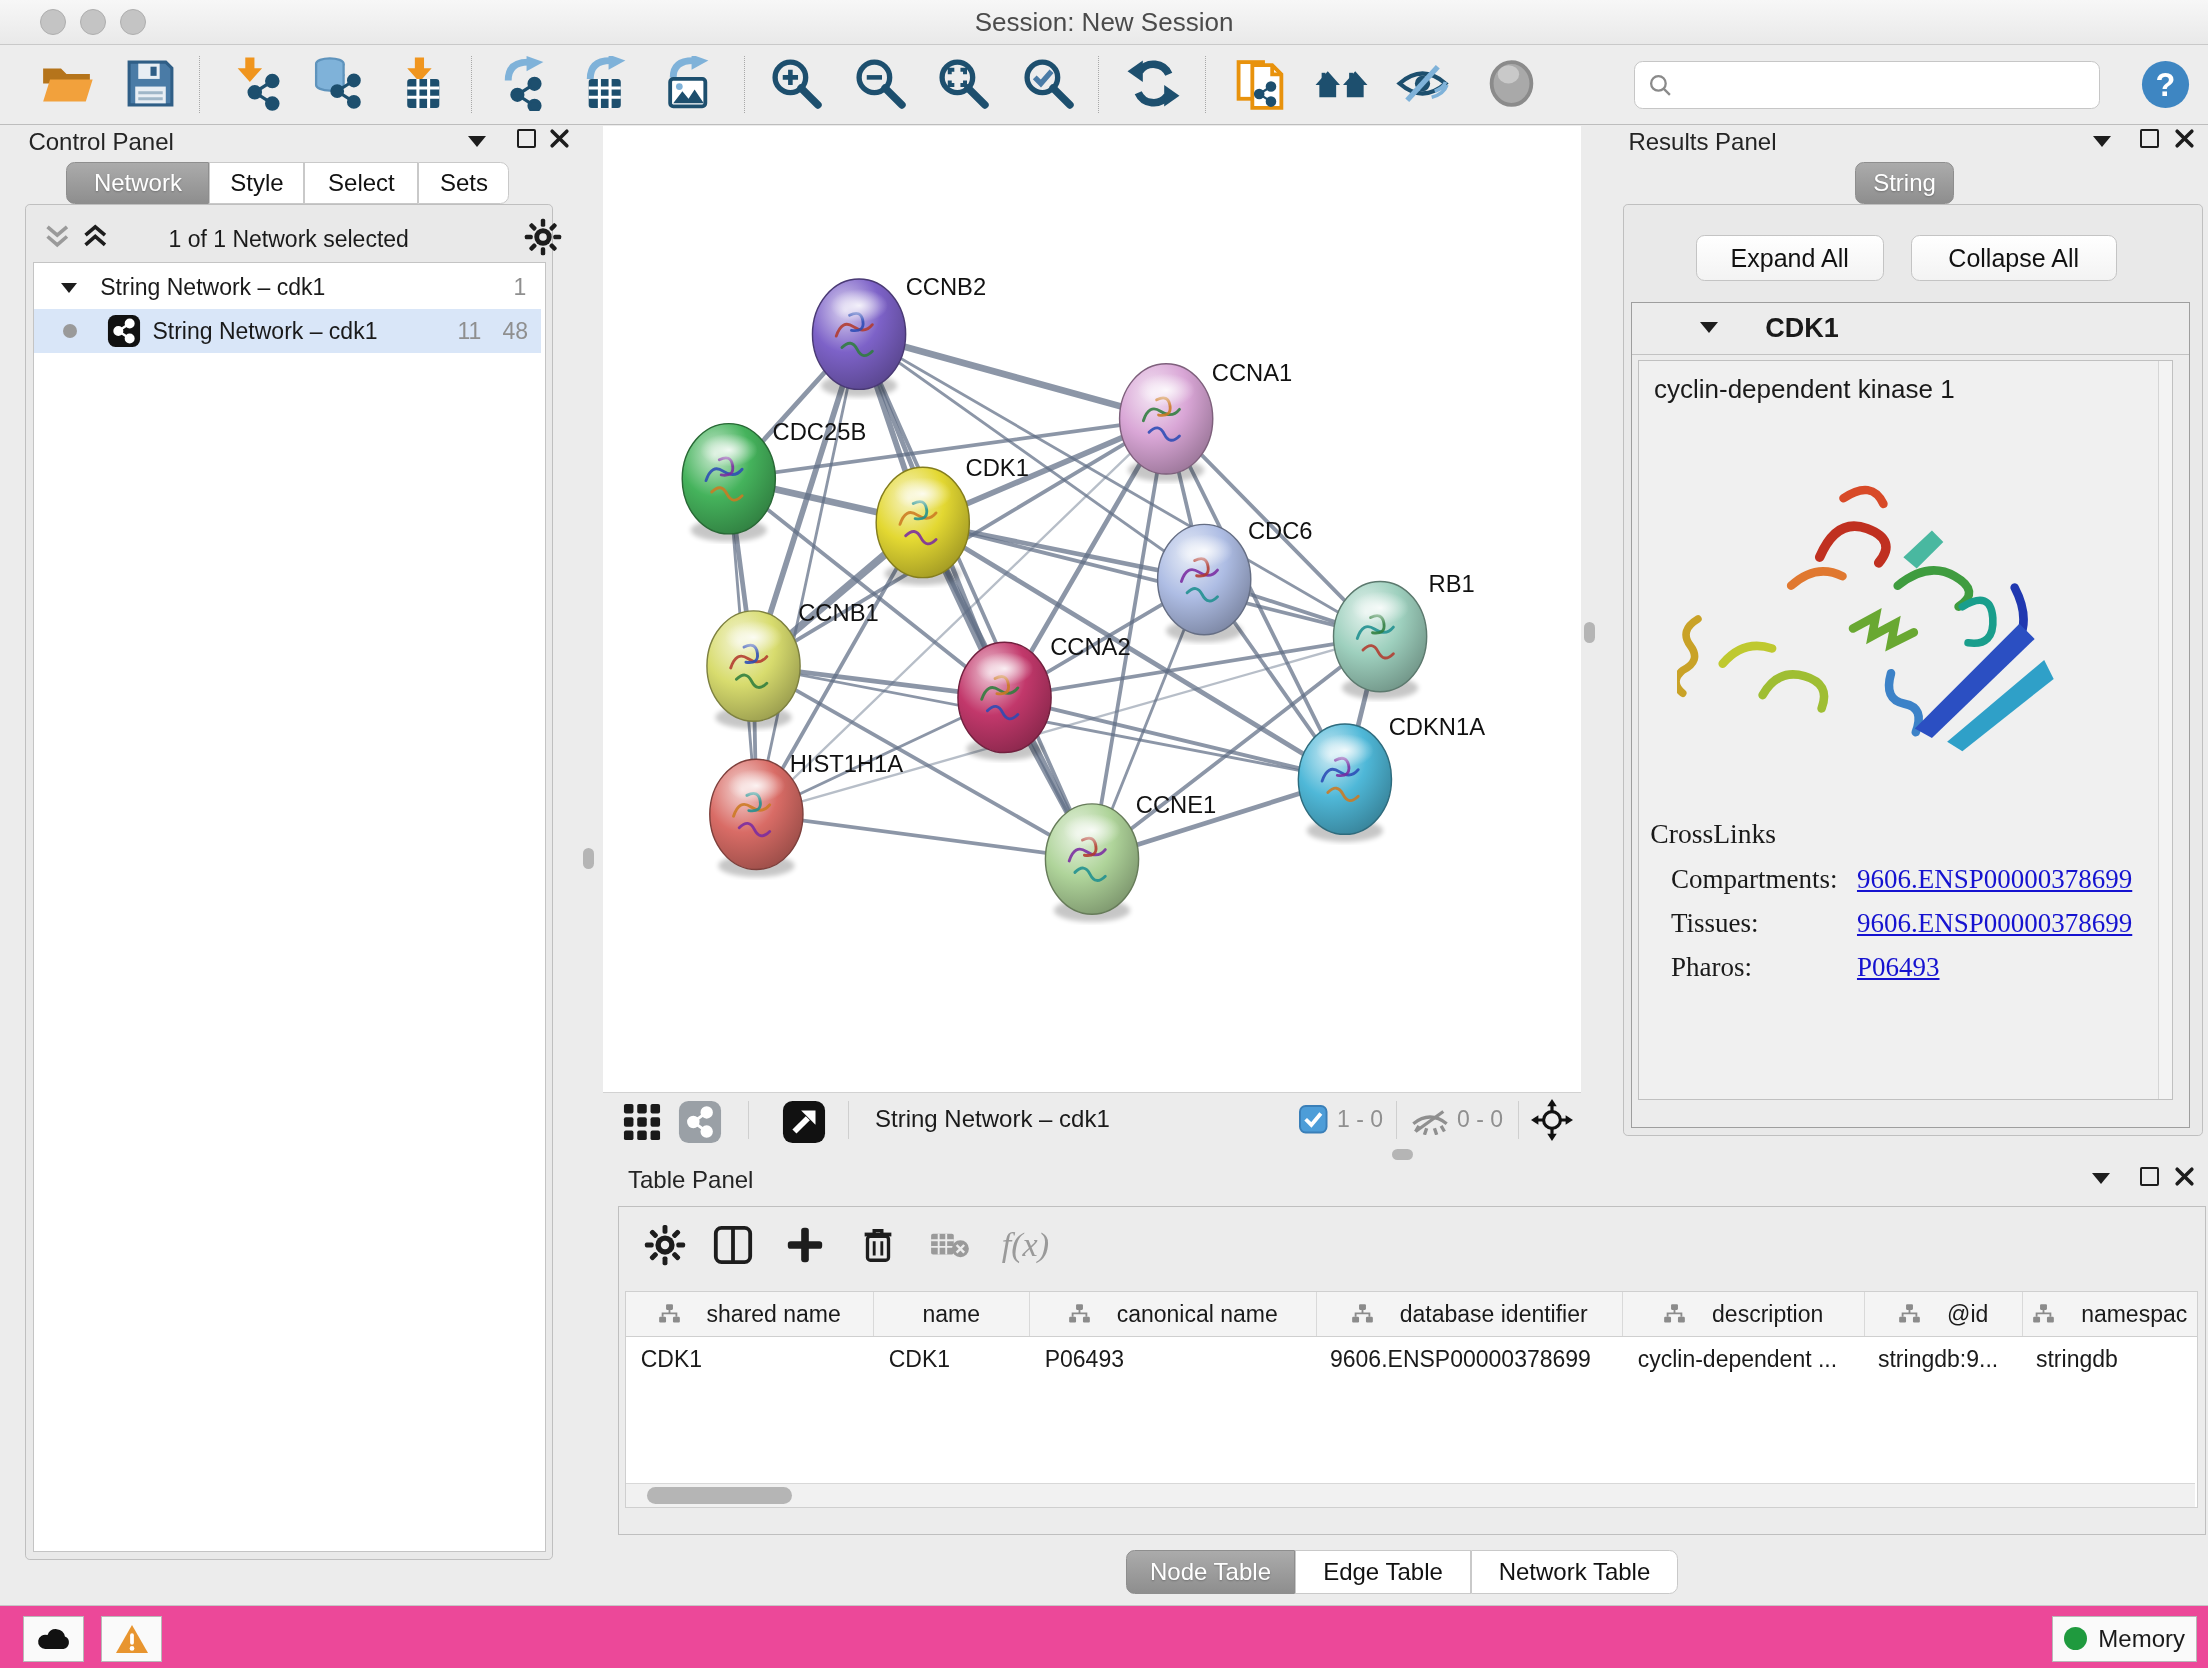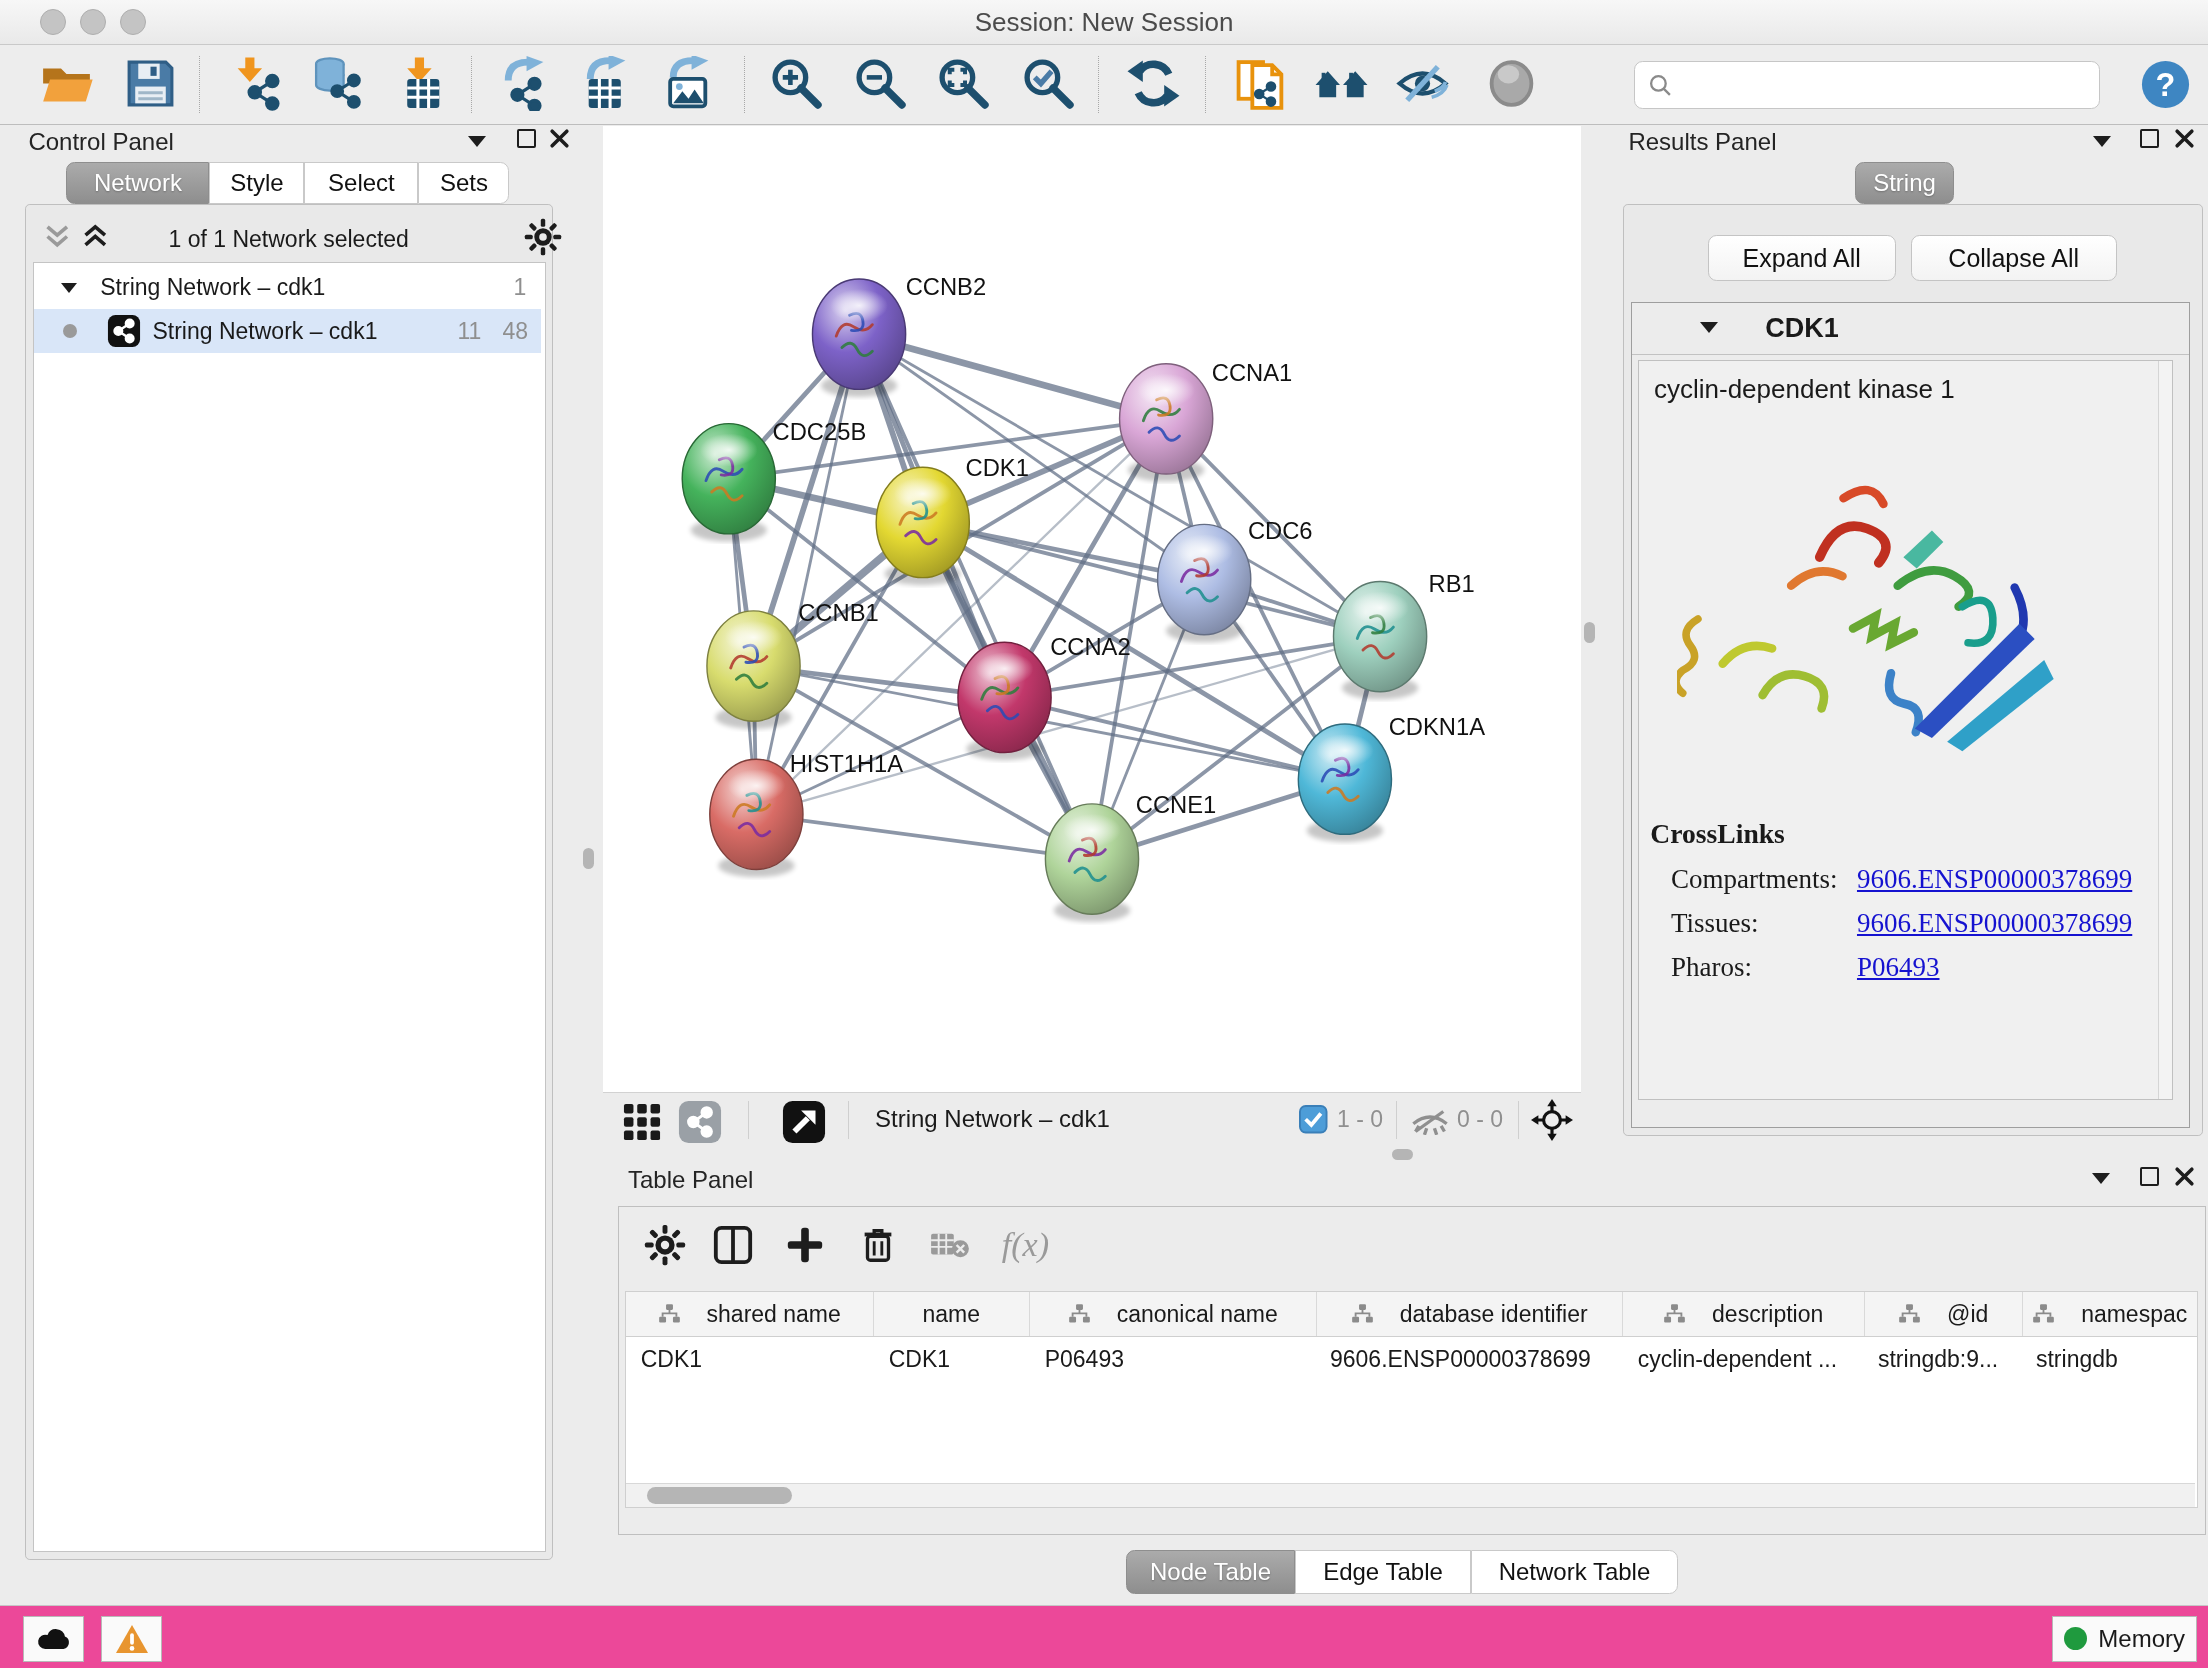--- a/index.html
+++ b/index.html
@@ -523,21 +523,21 @@
   <div class="abs phead" style="left:11.4px;top:1.9px">Results Panel</div>
   <div class="abs caret" style="left:476px;top:9.5px"></div>
   <div class="abs floati" style="left:523px;top:2.9px"></div>
   <svg class="abs" style="left:557px;top:1.9px" width="21" height="21" viewBox="0 0 20 20">
       <path d="M3 3l14 14M17 3 3 17" stroke="#1d1d1d" stroke-width="3.4" stroke-linecap="round"></path>
     </svg>
 
   <div class="abs tab active" style="left:238px;top:36px;width:99px;border-radius:8.6px">String</div>
 
   <div class="abs gbox" style="left:5.7px;top:78px;width:578px;height:930px">
-    <div class="abs btn" style="left:84px;top:30px;width:186px;height:44px">Expand All</div>
+    <div class="abs btn" style="left:72px;top:30px;width:186px;height:44px">Expand All</div>
     <div class="abs btn" style="left:287px;top:30px;width:204px;height:44px">Collapse All</div>
 
     <div class="abs" style="left:7.6px;top:97px;width:557px;height:824px;border:1.9px solid #9E9E9E;background:#ECECEC">
       <div class="abs" style="left:0;top:0;width:557px;height:51px;border-bottom:1.9px solid #C2C2C2;background:#ECECEC">
         <div class="caret" style="position:absolute;left:68px;top:19px"></div>
         <div class="abs" style="left:133px;top:9.5px;font-size:27px;font-weight:bold">CDK1</div>
       </div>
       <div class="abs" style="left:5.7px;top:57px;width:533px;height:738px;border:1px solid #C0C0C0;background:#F0F0F0">
         <div class="abs" style="left:15px;top:13.3px;font-size:26px">cyclin-dependent kinase 1</div>
 
@@ -553,21 +553,21 @@
             <path d="M232 150q32-26 60-10t4 32" stroke="#3F9C3F" stroke-width="9"></path>
             <path d="M300 172q30-18 32 12t-26 26" stroke="#199E8C" stroke-width="8"></path>
             <path d="M225 242q-8 28 14 32t12 30" stroke="#3C82C8" stroke-width="9"></path>
             <path d="M355 152q22 42-8 72" stroke="#2038B0" stroke-width="9"></path>
           </g>
           <polygon points="250,300 360,190 376,206 268,310" fill="#2B4FC2"></polygon>
           <polygon points="284,314 386,228 396,248 300,324" fill="#2FA0C8"></polygon>
           <polygon points="238,120 268,92 280,104 252,132" fill="#49B8A0"></polygon>
         </svg>
 
-        <div class="abs serif" style="left:11.4px;top:457px;font-size:27.6px;font-weight:bold">CrossLinks</div>
+        <div class="abs serif" style="left:11.4px;top:457px;font-size:27.6px;font-weight:normal">CrossLinks</div>
         <div class="abs serif" style="left:32px;top:496px;font-size:27px;line-height:44px">
           <div><span style="display:inline-block;width:186px">Compartments:</span><a class="link" href="#">9606.ENSP00000378699</a></div>
           <div><span style="display:inline-block;width:186px">Tissues:</span><a class="link" href="#">9606.ENSP00000378699</a></div>
           <div><span style="display:inline-block;width:186px">Pharos:</span><a class="link" href="#">P06493</a></div>
         </div>
         <div class="abs" style="right:0;top:0;width:13.3px;height:738px;background:#F3F3F3;border-left:1px solid #D5D5D5"></div>
       </div>
     </div>
   </div>
 </div>

